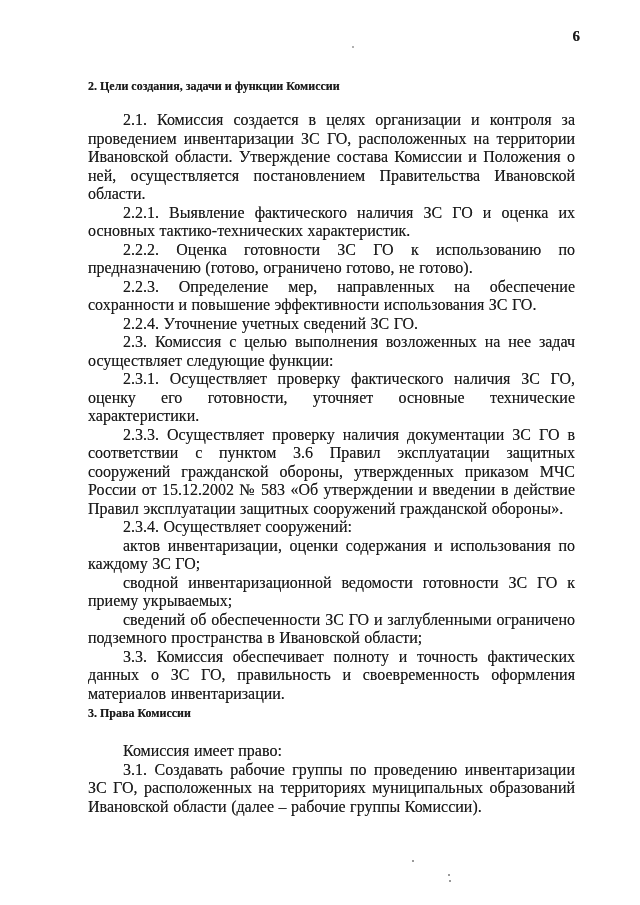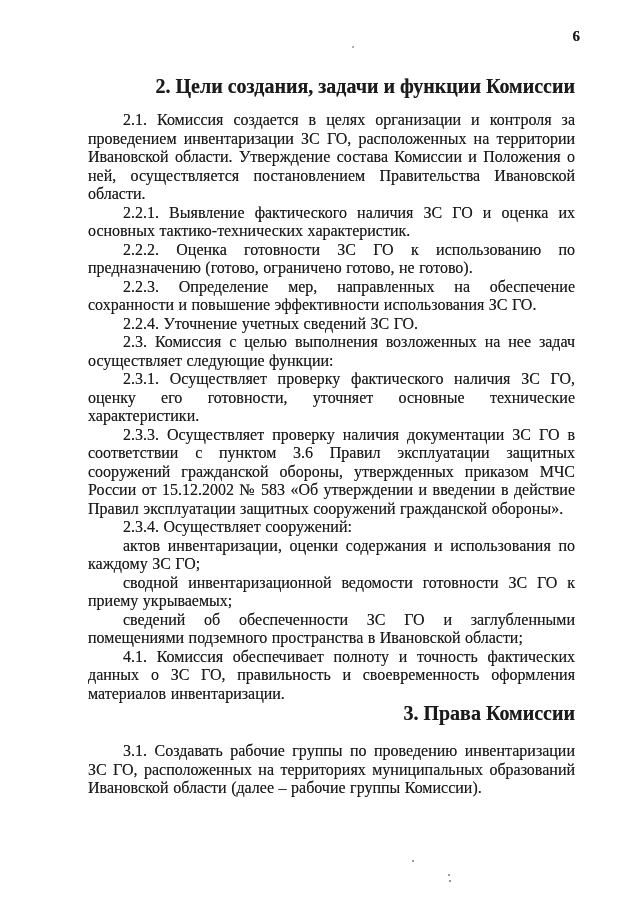--- a/index.html
+++ b/index.html
@@ -25,22 +25,22 @@
     font-weight: bold;
   }
   .content {
     position: absolute;
     top: 76px;
     left: 88px;
     width: 487px;
   }
   .section-heading {
     margin: 0 0 15px 0;
-    text-align: right;
-    font-size: 20px;
+    text-align: left;
+    font-size: 12px;
     font-weight: bold;
     line-height: 20px;
   }
   .section-heading.mid {
     margin-bottom: 19px;
   }
   p.body-para {
     margin: 0;
     text-align: justify;
     text-indent: 35px;
@@ -74,25 +74,26 @@
     <p class="body-para">2.2.1. Выявление фактического наличия ЗС ГО и оценка их основных тактико-технических характеристик.</p>
     <p class="body-para">2.2.2. Оценка готовности ЗС ГО к использованию по предназначению (готово, ограничено готово, не готово).</p>
     <p class="body-para">2.2.3. Определение мер, направленных на обеспечение сохранности и повышение эффективности использования ЗС ГО.</p>
     <p class="body-para">2.2.4. Уточнение учетных сведений ЗС ГО.</p>
     <p class="body-para">2.3. Комиссия с целью выполнения возложенных на нее задач осуществляет следующие функции:</p>
     <p class="body-para">2.3.1. Осуществляет проверку фактического наличия ЗС ГО, оценку его готовности, уточняет основные технические характеристики.</p>
     <p class="body-para">2.3.3. Осуществляет проверку наличия документации ЗС ГО в соответствии с пунктом 3.6 Правил эксплуатации защитных сооружений гражданской обороны, утвержденных приказом МЧС России от 15.12.2002 № 583 «Об утверждении и введении в действие Правил эксплуатации защитных сооружений гражданской обороны».</p>
     <p class="body-para">2.3.4. Осуществляет сооружений:</p>
     <p class="body-para">актов инвентаризации, оценки содержания и использования по каждому ЗС ГО;</p>
     <p class="body-para">сводной инвентаризационной ведомости готовности ЗС ГО к приему укрываемых;</p>
-    <p class="body-para">сведений об обеспеченности ЗС ГО и заглубленными помещениями подземного пространства в Ивановской области;</p>
-    <p class="body-para">4.1. Комиссия обеспечивает полноту и точность фактических данных о ЗС ГО, правильность и своевременность оформления материалов инвентаризации.</p>
+    <p class="body-para">сведений об обеспеченности ЗС ГО и заглубленными ограничено подземного пространства в Ивановской области;</p>
+    <p class="body-para">3.3. Комиссия обеспечивает полноту и точность фактических данных о ЗС ГО, правильность и своевременность оформления материалов инвентаризации.</p>
 
     <h2 class="section-heading mid">3. Права Комиссии</h2>
 
+    <p class="body-para">Комиссия имеет право:</p>
     <p class="body-para">3.1. Создавать рабочие группы по проведению инвентаризации ЗС ГО, расположенных на территориях муниципальных образований Ивановской области (далее – рабочие группы Комиссии).</p>
 
   </div>
 
   <div class="speckle sp1"></div>
   <div class="speckle sp2"></div>
   <div class="speckle sp3"></div>
   <div class="speckle sp4"></div>
 
 </div>

